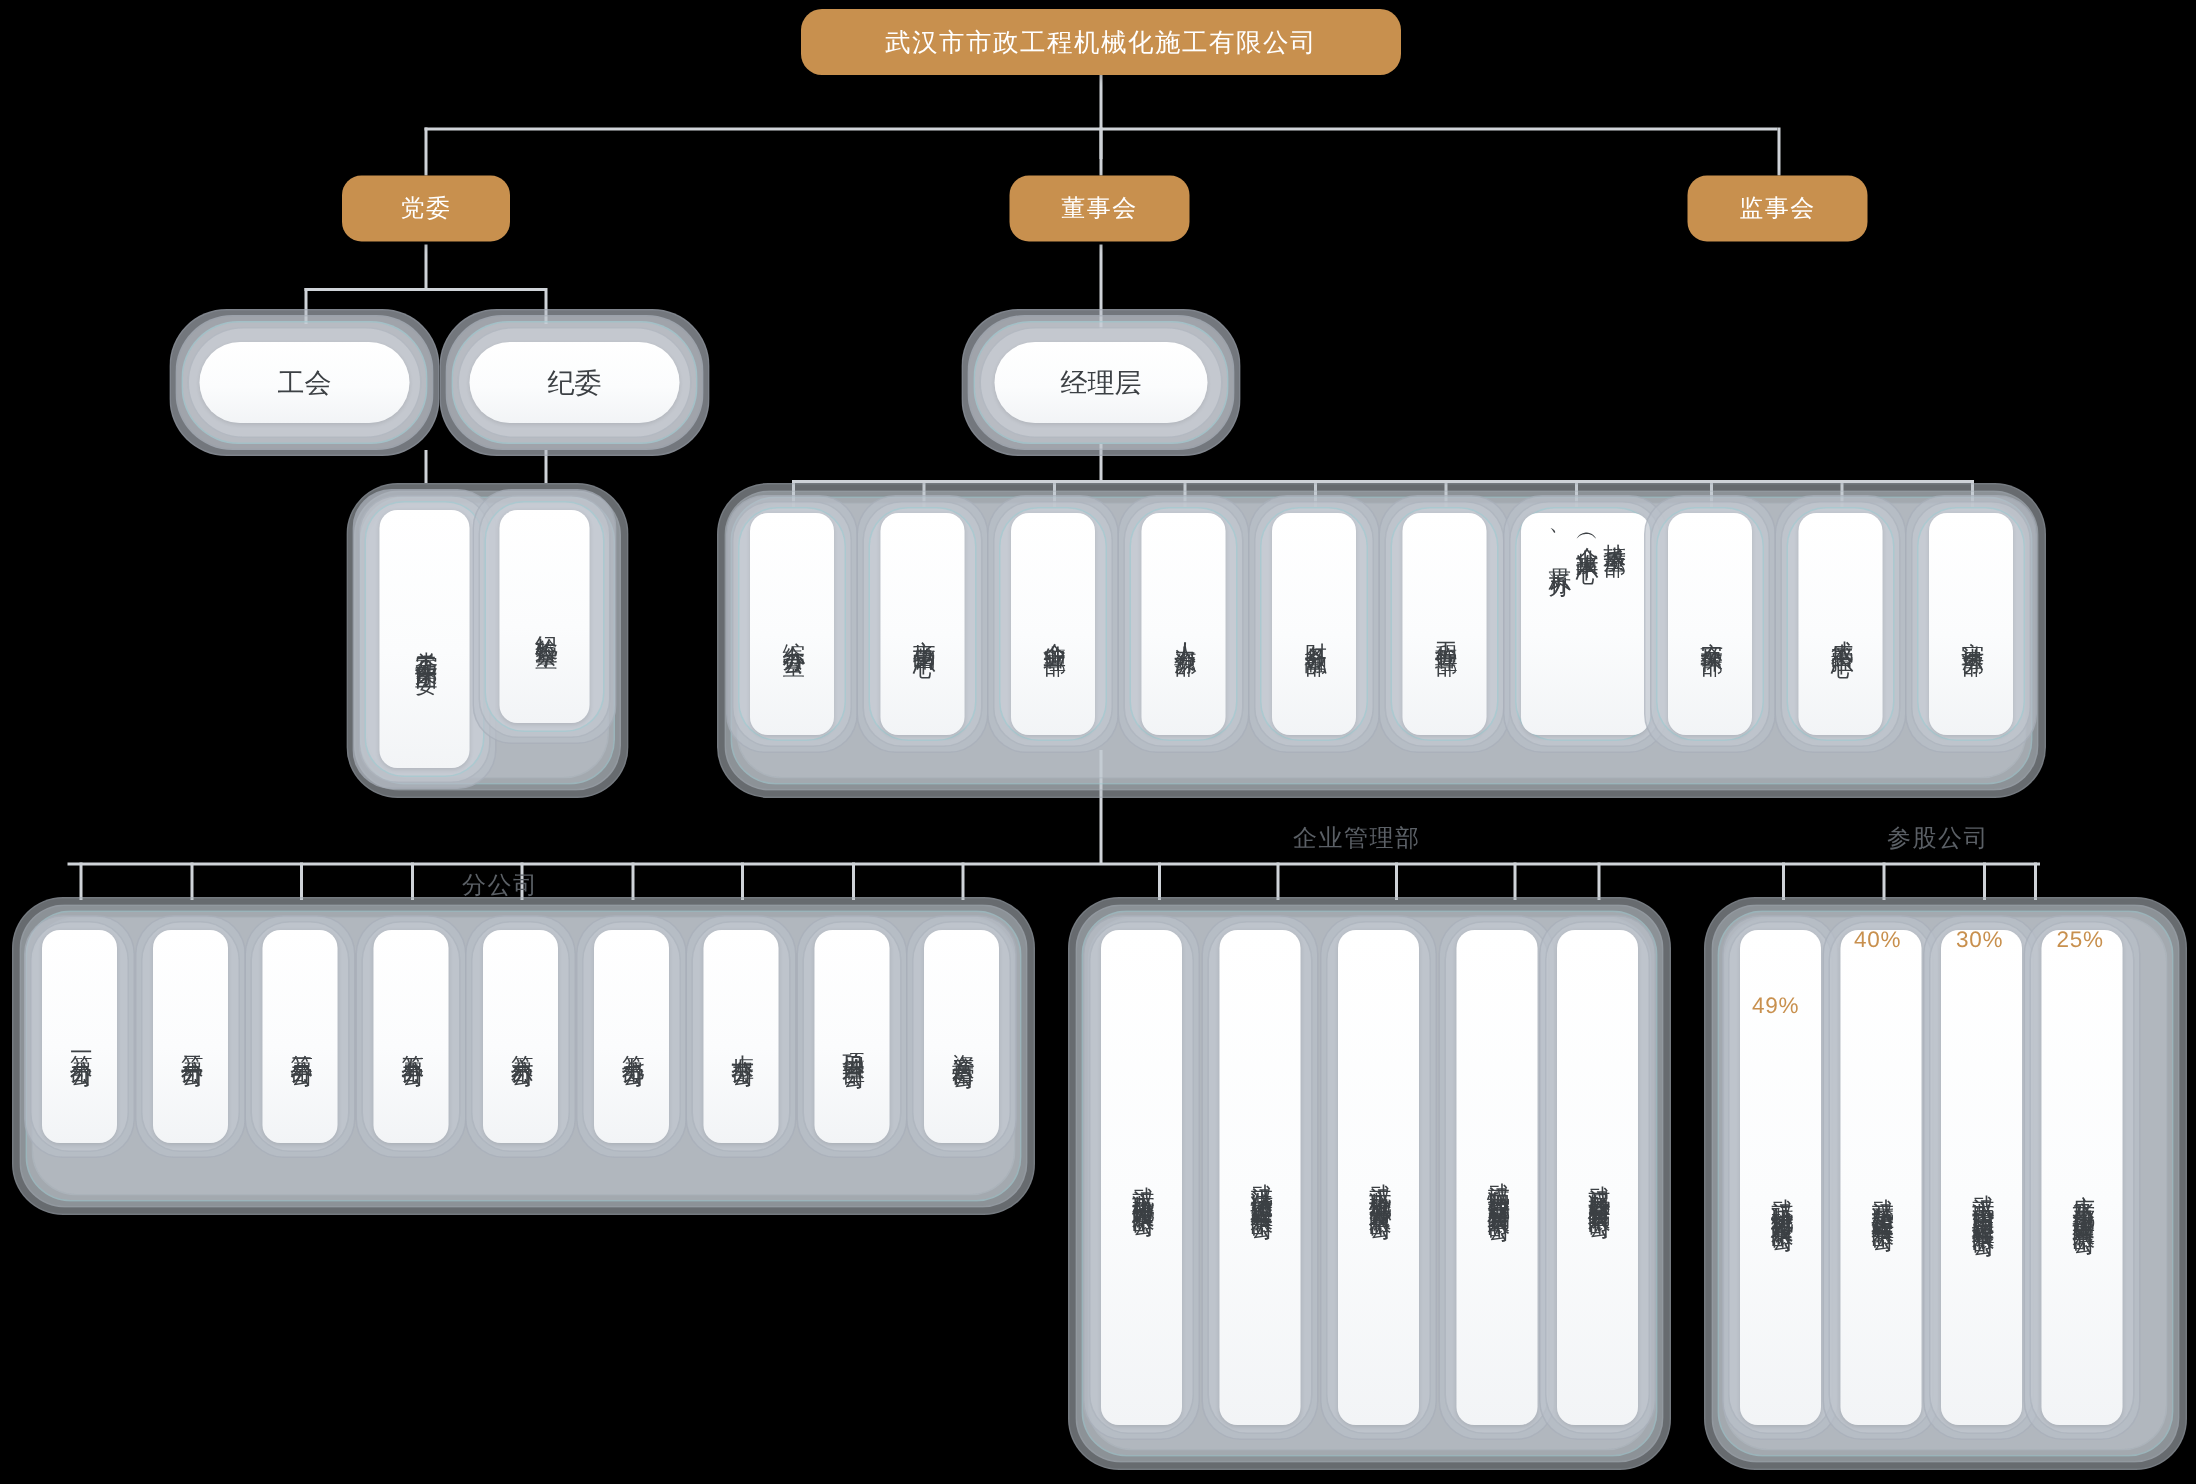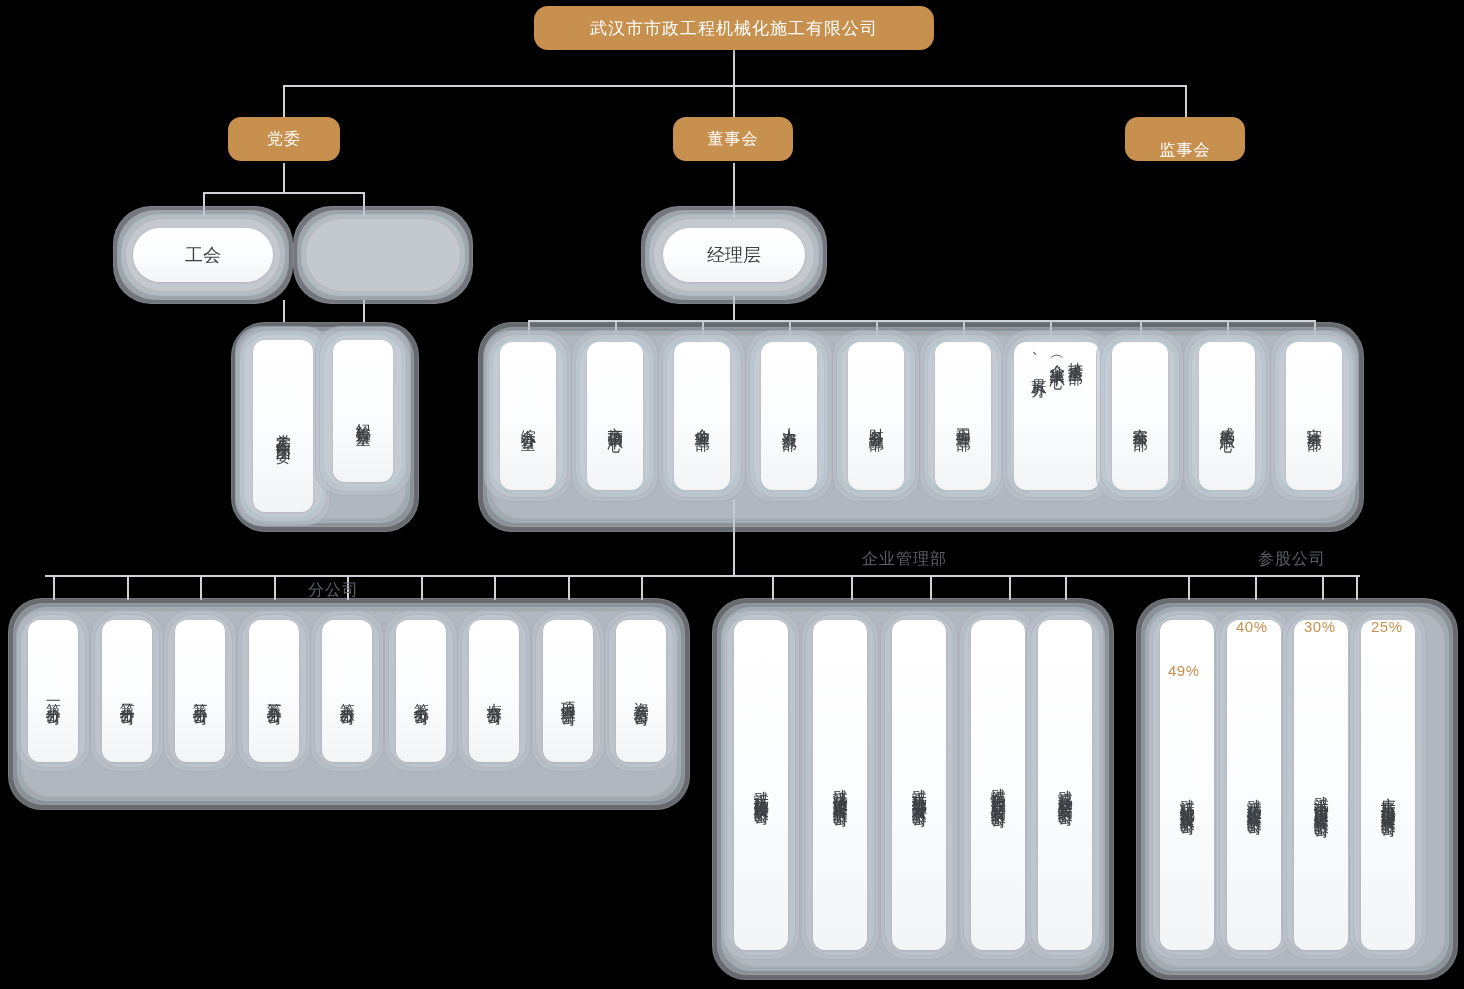--- a/index.html
+++ b/index.html
@@ -156,39 +156,42 @@
   <div class="gold" style="left:534px;top:6px;width:400px;height:44px;">
     <span>武汉市市政工程机械化施工有限公司</span>
   </div>
 
   <div class="gold small" style="left:228px;top:117px;width:112px;height:44px;">
     <span>党委</span>
   </div>
   <div class="gold small" style="left:673px;top:117px;width:120px;height:44px;">
     <span>董事会</span>
   </div>
-  <div class="gold small" style="left:1125px;top:117px;width:120px;height:44px;align-items:flex-end;">
+  <div class="gold small" style="left:1125px;top:117px;width:120px;height:44px;">
     <span>监事会</span>
   </div>
 
   <div class="stack pillstack" style="left:113px;top:206px;width:180px;height:98px;">
     <div class="layer l1"></div>
     <div class="layer l2"></div>
     <div class="layer l3"></div>
     <div class="layer l4"></div>
     <div class="card" style="left:20px;top:22px;right:20px;height:54px;">
       <span class="txt" style="font-size:18px">工会</span>
     </div>
   </div>
 
   <div class="stack pillstack" style="left:293px;top:206px;width:180px;height:98px;">
     <div class="layer l1"></div>
     <div class="layer l2"></div>
     <div class="layer l3"></div>
     <div class="layer l4"></div>
+    <div class="card" style="left:20px;top:22px;right:20px;height:54px;">
+      <span class="txt" style="font-size:18px">纪委</span>
+    </div>
   </div>
 
   <div class="stack pillstack" style="left:641px;top:206px;width:186px;height:98px;">
     <div class="layer l1"></div>
     <div class="layer l2"></div>
     <div class="layer l3"></div>
     <div class="layer l4"></div>
     <div class="card" style="left:22px;top:22px;right:22px;height:54px;">
       <span class="txt" style="font-size:18px">经理层</span>
     </div>

